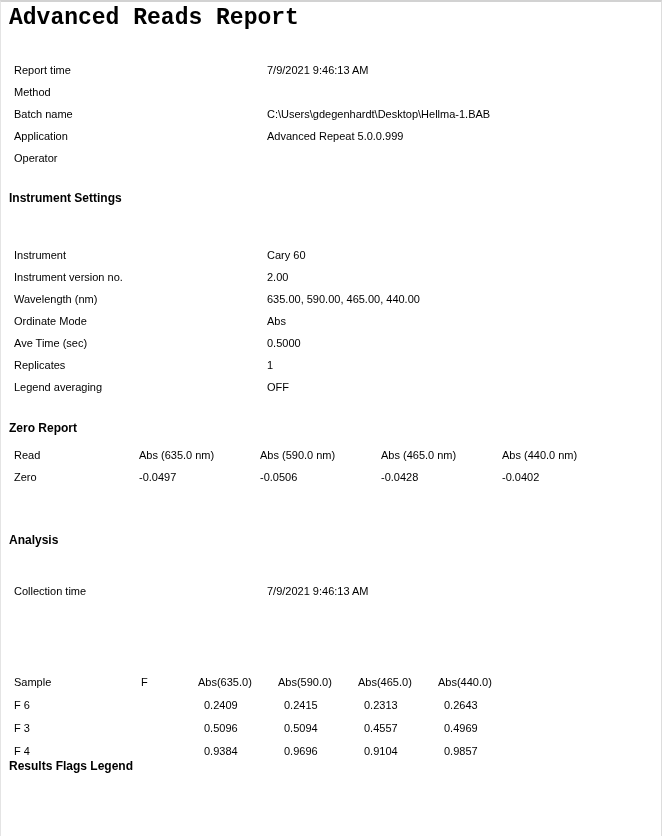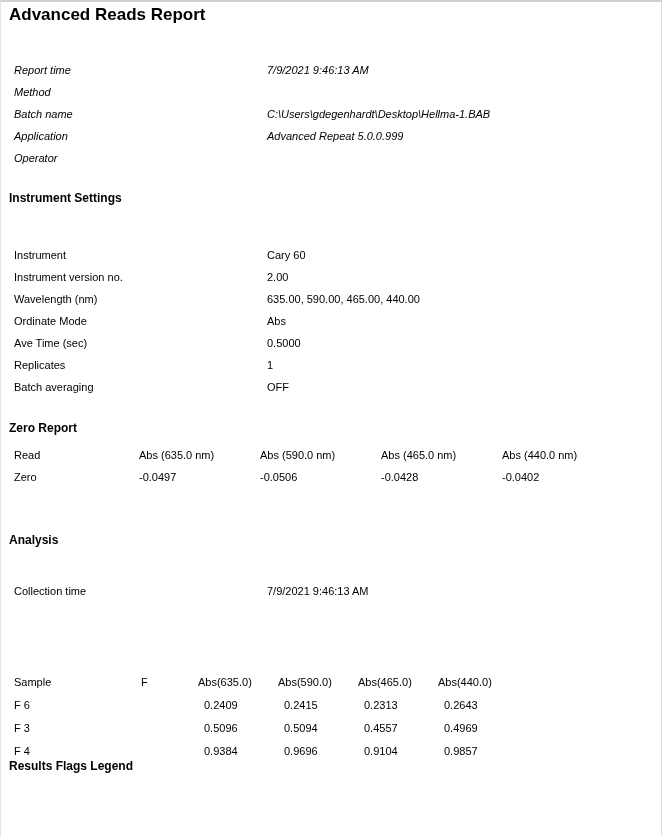--- a/index.html
+++ b/index.html
@@ -14,21 +14,21 @@
     position: relative;
     width: 662px; height: 836px;
     background: #ffffff;
     border-top: 2px solid #d2d2d2;
     border-left: 1px solid #e4e4e4;
     border-right: 1px solid #dddddd;
     overflow: hidden;
   }
   .h1 {
     position: absolute; left: 8px; top: 3px;
-    font-size: 17px; font-weight: bold; white-space: nowrap;
+    font-size: 23px; font-weight: bold; white-space: nowrap; font-family: Liberation Mono, monospace;
   }
   .h2 {
     position: absolute; left: 8px;
     font-size: 12px; font-weight: bold; white-space: nowrap;
   }
   .sec { position: absolute; left: 13px; font-size: 11px; }
   .kv-row { line-height: 22px; white-space: nowrap; }
   .kv-label { display: inline-block; width: 253px; vertical-align: top; }
   .kv-value { display: inline-block; vertical-align: top; }
 
@@ -38,21 +38,21 @@
 
   .an-row { line-height: 23px; white-space: nowrap; }
   .an-sample { display: inline-block; width: 127px; vertical-align: top; }
   .an-f      { display: inline-block; width: 57px;  vertical-align: top; }
   .an-col    { display: inline-block; width: 80px;  vertical-align: top; }
   .an-val    { display: inline-block; width: 80px;  vertical-align: top; padding-left: 6px; }
 
   .legend-line { line-height: 22px; white-space: nowrap; }
 
   
-  #sec-header-fields { top: 57px; font-style: italic; }
+  #sec-header-fields { top: 57px; }
   #h2-instrument     { top: 189px; }
   #sec-instrument    { top: 242px; }
   #h2-zero           { top: 419px; }
   #sec-zero          { top: 442px; }
   #h2-analysis       { top: 531px; }
   #sec-collection    { top: 578px; }
   #sec-analysis      { top: 621px; margin-top: 48px; }
   #h2-flags          { top: 757px; }
   #sec-legend        { top: 846px; }
 </style>
@@ -96,21 +96,21 @@
     <div class="kv-row">
       <span class="kv-label">Ordinate Mode</span><span class="kv-value">Abs</span>
     </div>
     <div class="kv-row">
       <span class="kv-label">Ave Time (sec)</span><span class="kv-value">0.5000</span>
     </div>
     <div class="kv-row">
       <span class="kv-label">Replicates</span><span class="kv-value">1</span>
     </div>
     <div class="kv-row">
-      <span class="kv-label">Batch averaging</span><span class="kv-value">OFF</span>
+      <span class="kv-label">Legend averaging</span><span class="kv-value">OFF</span>
     </div>
   </div>
 
   <div class="h2" id="h2-zero">Zero Report</div>
 
   <div class="sec" id="sec-zero">
     <div class="tbl-row">
       <span class="zr-label">Read</span><span class="zr-col">Abs (635.0 nm)</span><span class="zr-col">Abs (590.0 nm)</span><span class="zr-col">Abs (465.0 nm)</span><span class="zr-col">Abs (440.0 nm)</span>
     </div>
     <div class="tbl-row">

